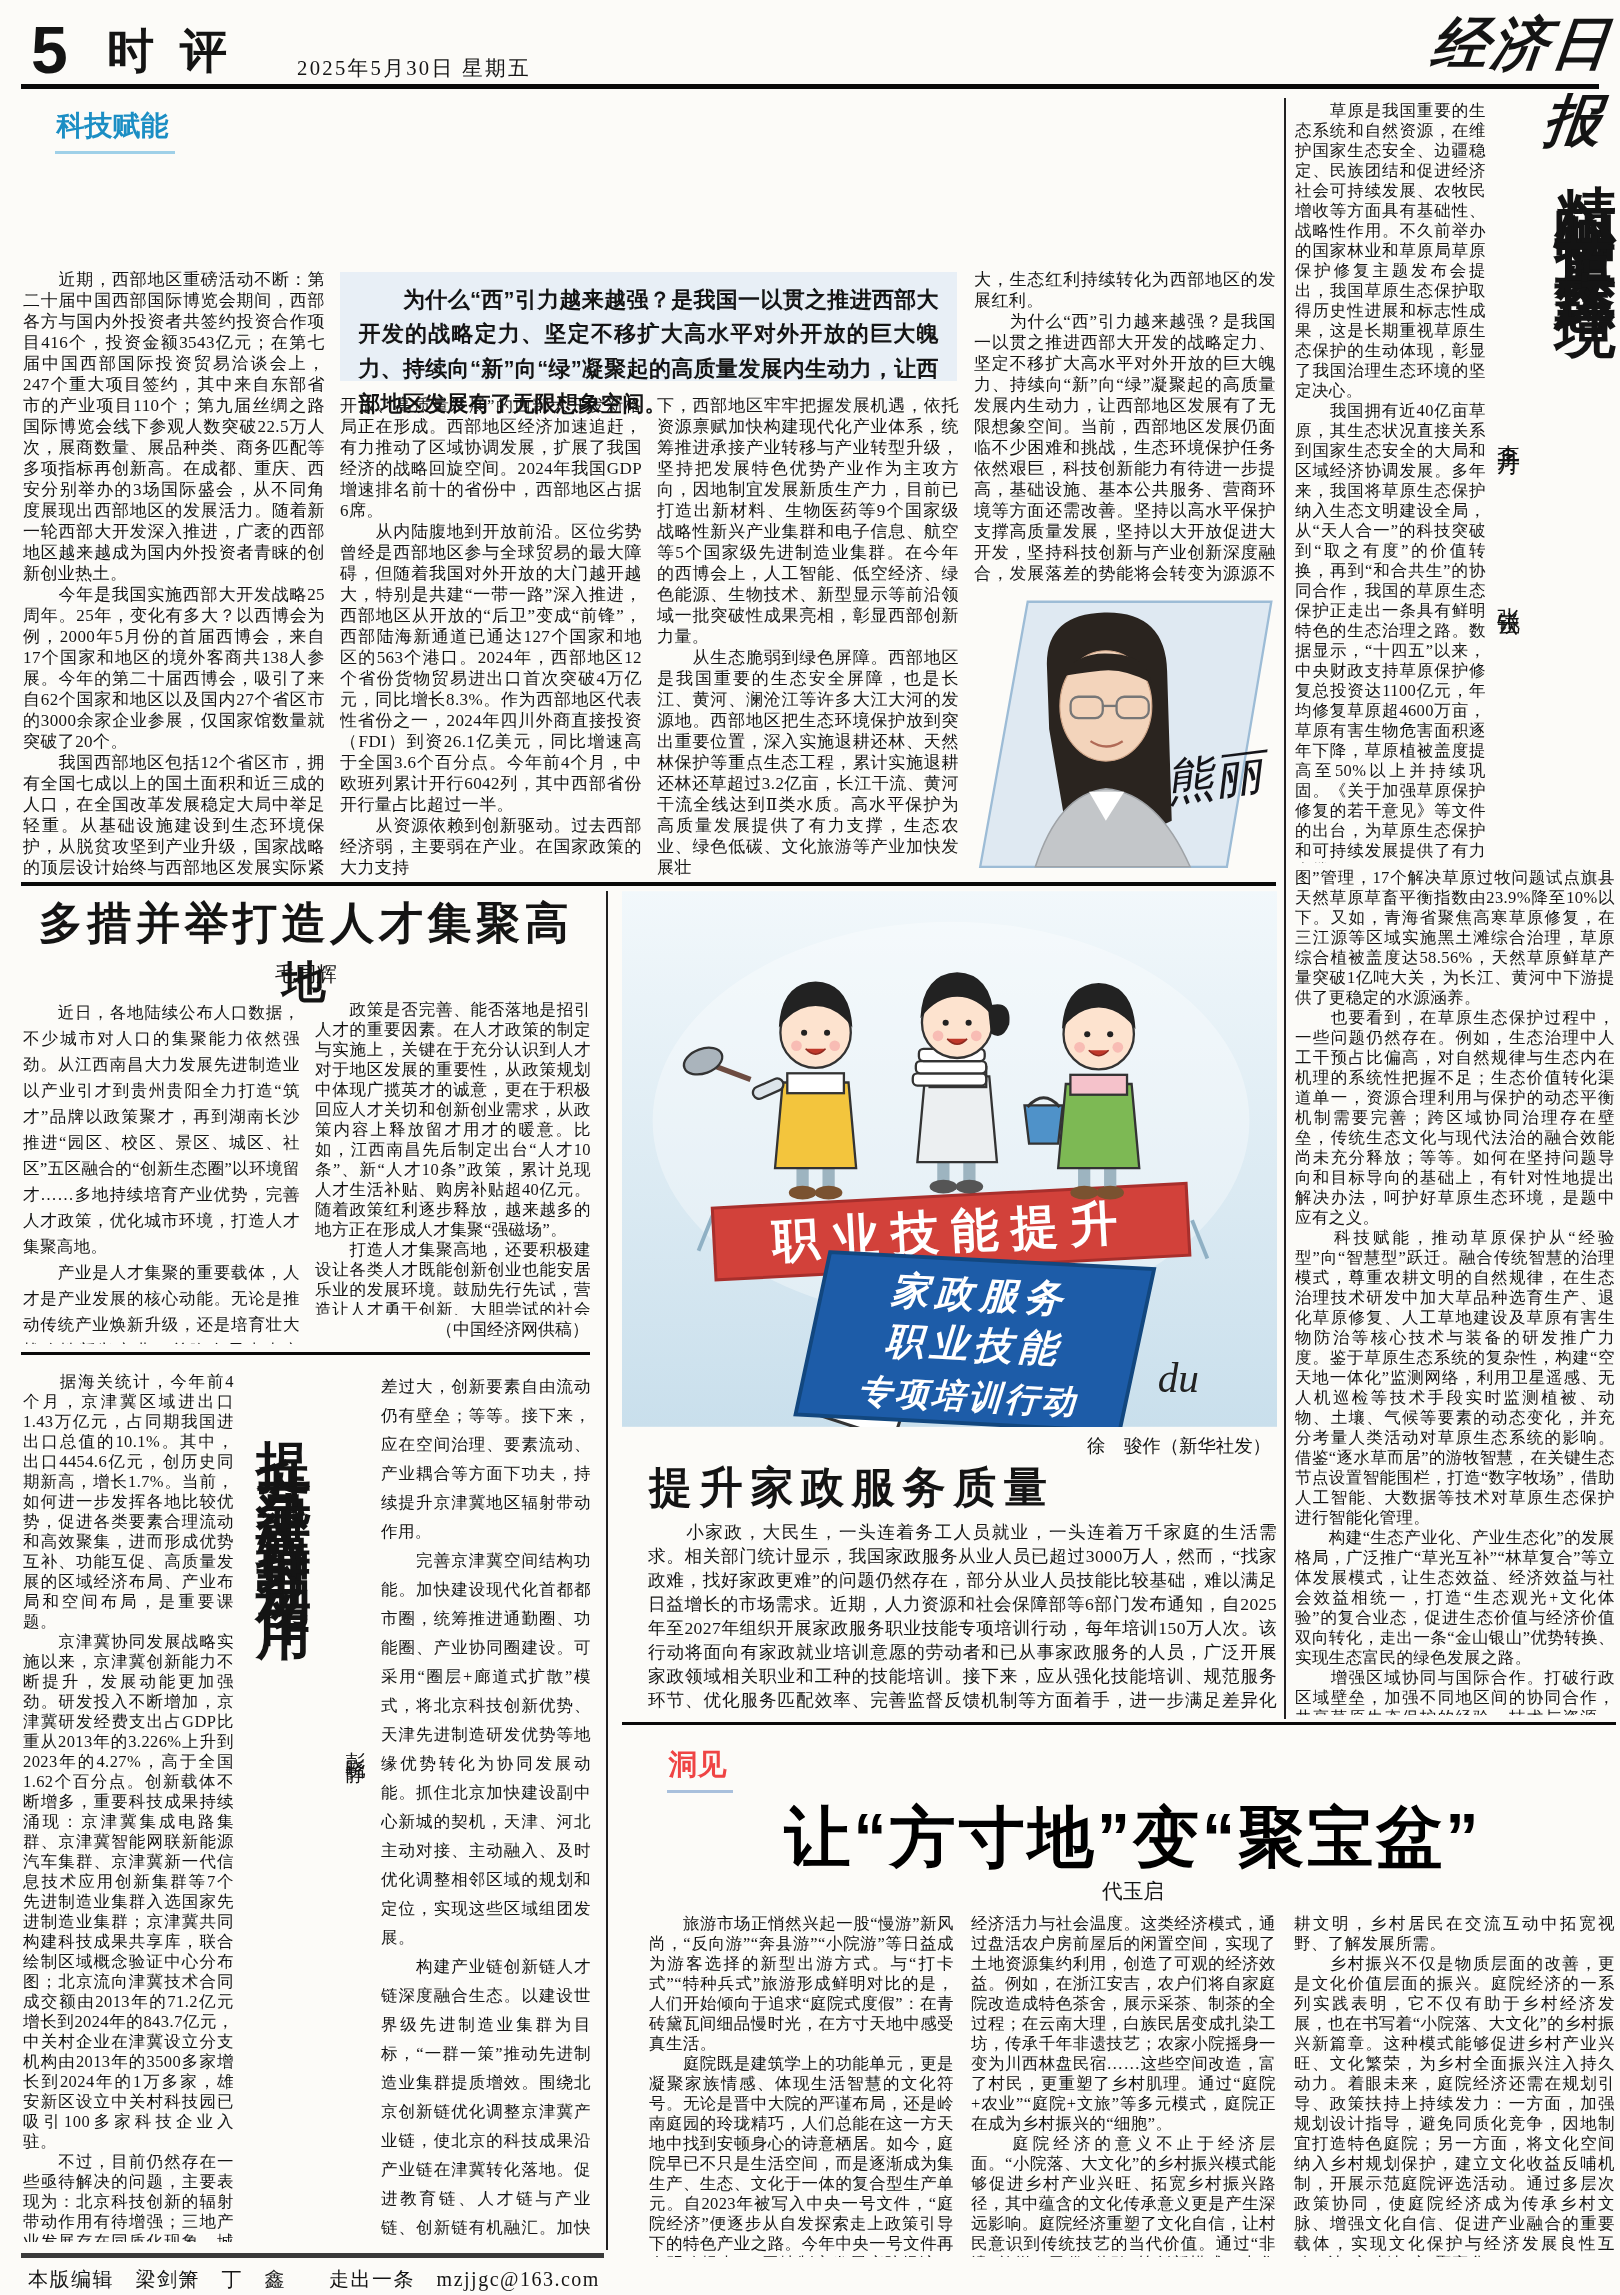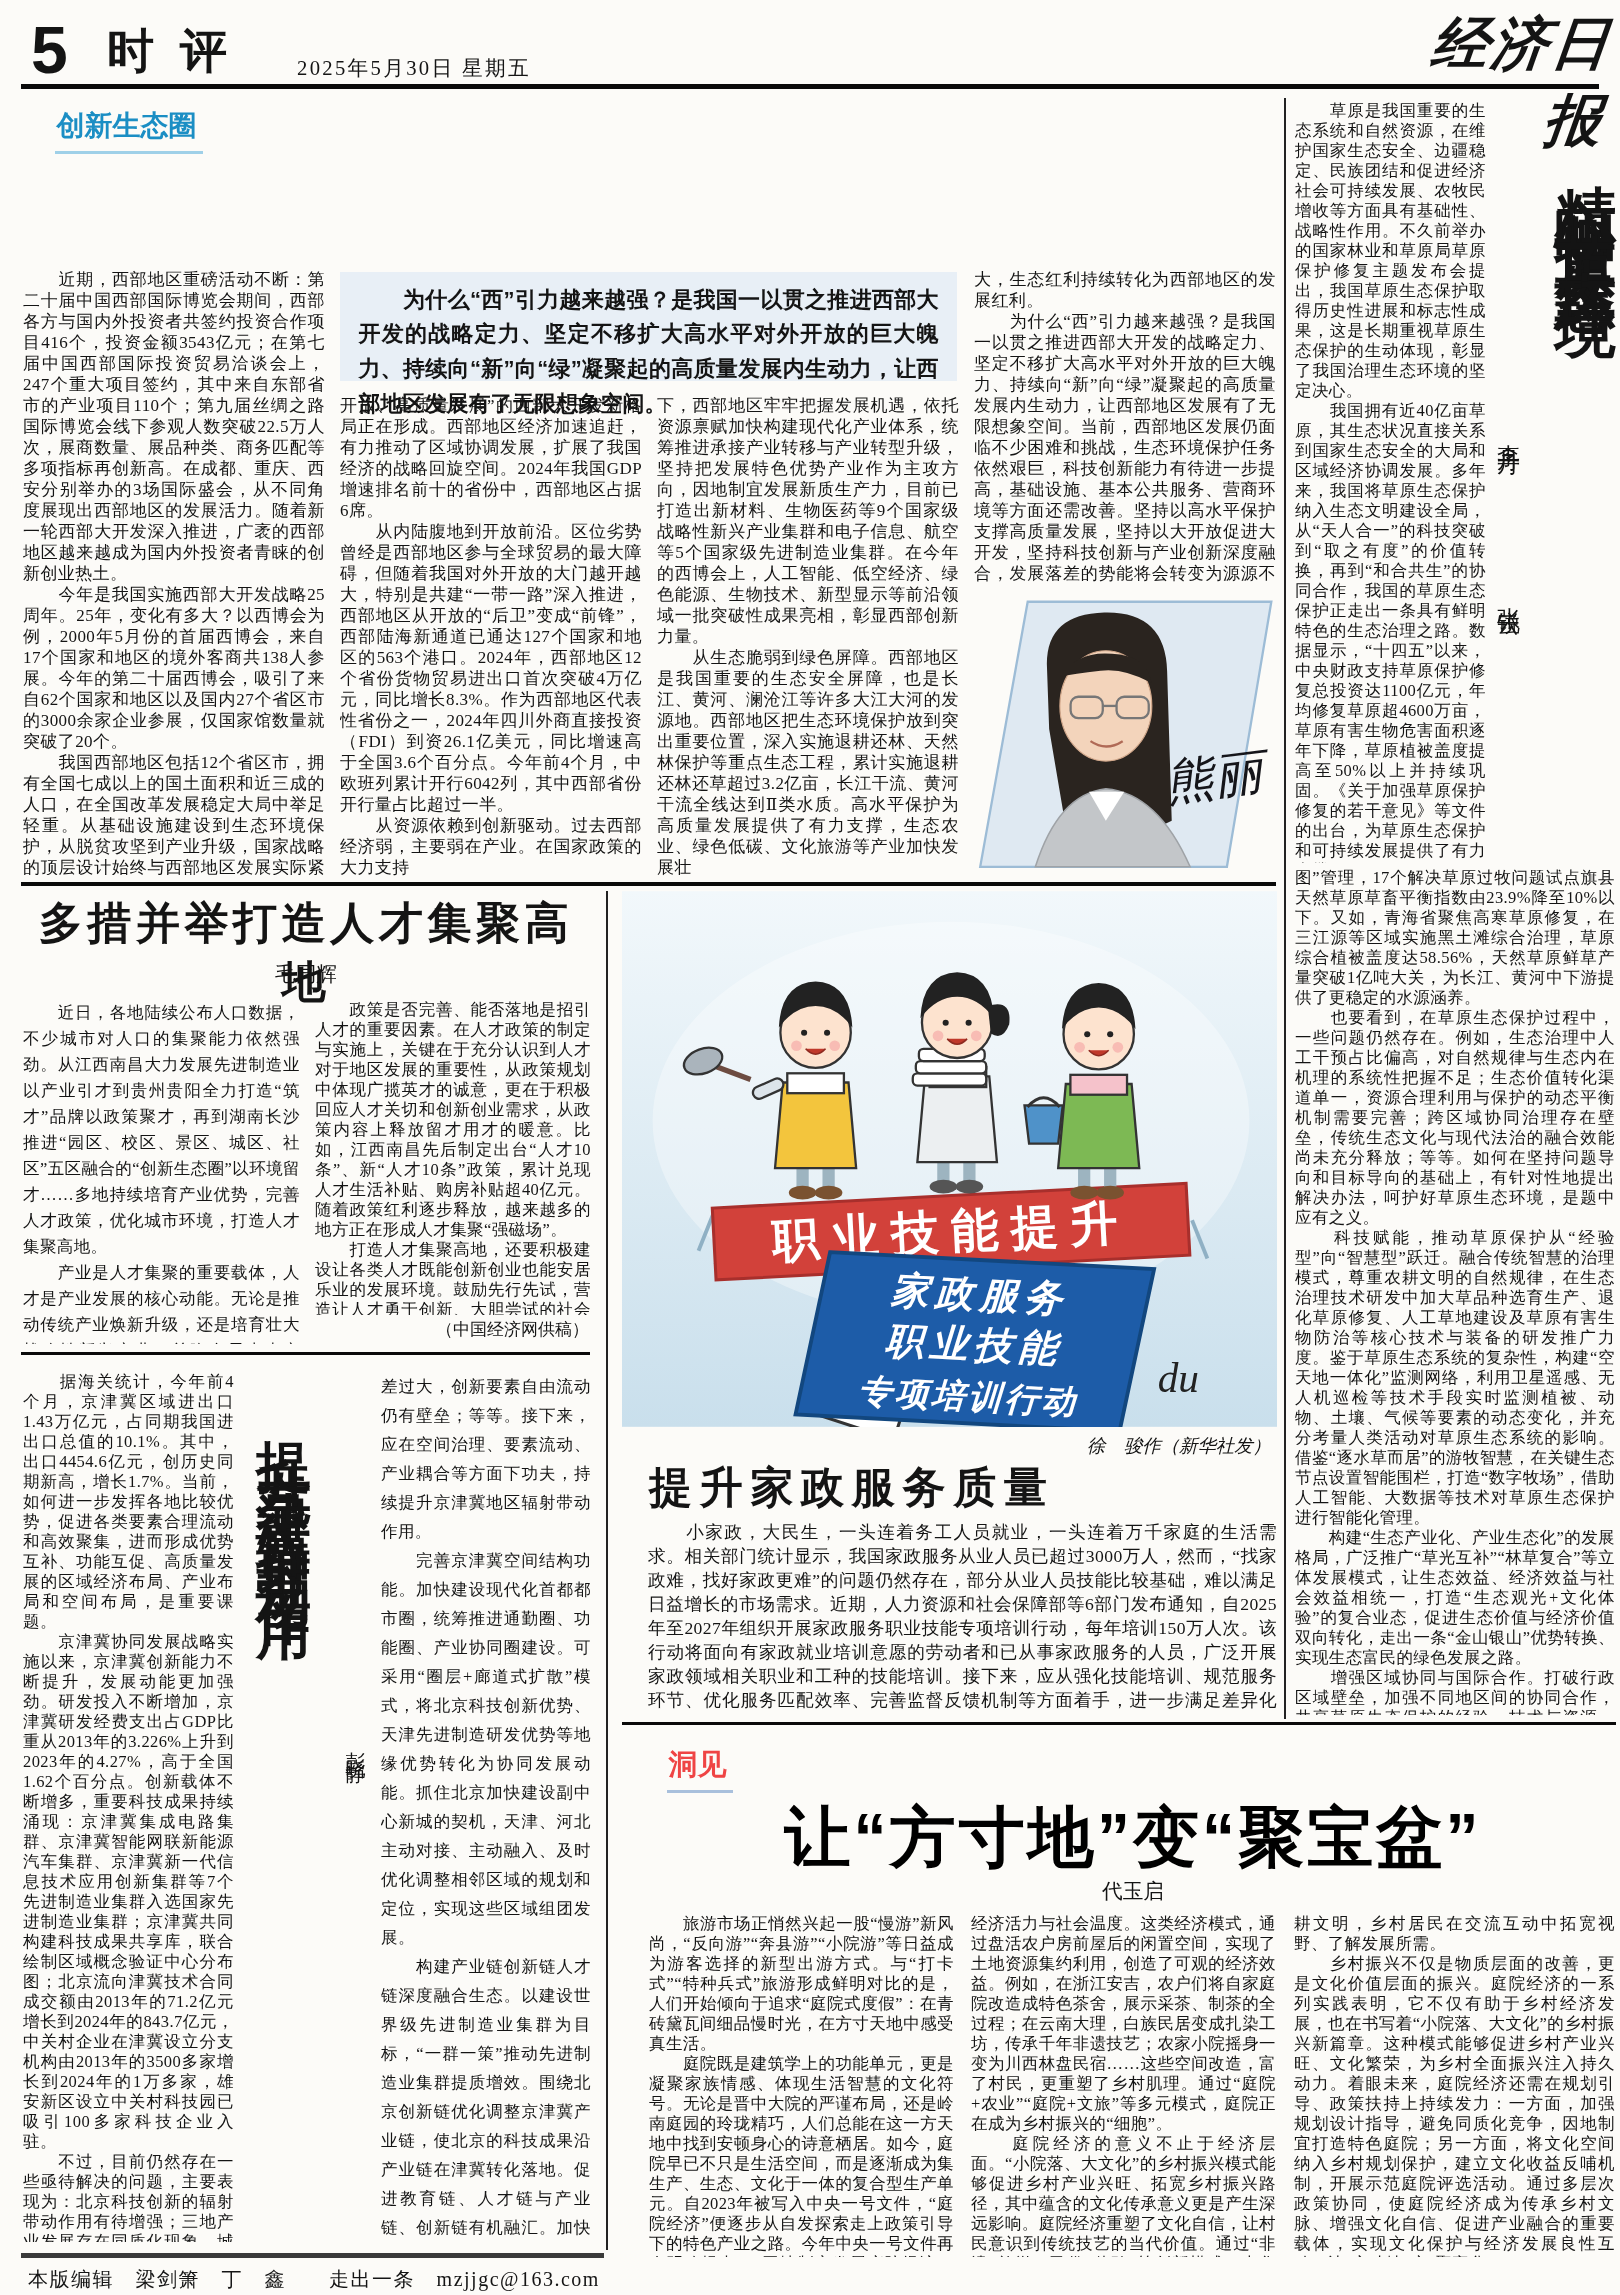--- a/index.html
+++ b/index.html
@@ -30,21 +30,21 @@
   <div class="abs" style="left:1378px;top:6.1px;width:230px;font-size:57px;font-weight:bold;font-style:italic;
        transform:skewX(-6deg);letter-spacing:3.1px;text-align:right;">经济日报</div>
   <div class="rule" style="left:21.4px;top:84px;width:1578px;height:5.4px;"></div>
 
   <div class="rule" style="left:1284px;top:98px;width:1.5px;height:1621px;background:#222;"></div>
   <div class="rule" style="left:606px;top:891px;width:1.5px;height:1359px;background:#222;"></div>
   <div class="rule" style="left:21.4px;top:882px;width:1255px;height:3.8px;"></div>
   <div class="rule" style="left:21.4px;top:1352px;width:569px;height:3.1px;"></div>
   <div class="rule" style="left:622px;top:1722px;width:994px;height:3.1px;"></div>
 
-  <div class="abs tagblue" style="left:55px;top:107px;font-size:28px;color:#1b8ec4;border-bottom:3.8px solid #9fd0e8;padding:0 6.1px 6.1px 1.5px;">创新生态圈</div>
+  <div class="abs tagblue" style="left:55px;top:107px;font-size:28px;color:#1b8ec4;border-bottom:3.8px solid #9fd0e8;padding:0 6.1px 6.1px 1.5px;">科技赋能</div>
 
   <div class="col" style="left:23px;top:269px;width:302px;height:606px;">　　近期，西部地区重磅活动不断：第二十届中国西部国际博览会期间，西部各方与国内外投资者共签约投资合作项目416个，投资金额3543亿元；在第七届中国西部国际投资贸易洽谈会上，247个重大项目签约，其中来自东部省市的产业项目110个；第九届丝绸之路国际博览会线下参观人数突破22.5万人次，展商数量、展品种类、商务匹配等多项指标再创新高。在成都、重庆、西安分别举办的3场国际盛会，从不同角度展现出西部地区的发展活力。随着新一轮西部大开发深入推进，广袤的西部地区越来越成为国内外投资者青睐的创新创业热土。
 　　今年是我国实施西部大开发战略25周年。25年，变化有多大？以西博会为例，2000年5月份的首届西博会，来自17个国家和地区的境外客商共138人参展。今年的第二十届西博会，吸引了来自62个国家和地区以及国内27个省区市的3000余家企业参展，仅国家馆数量就突破了20个。
 　　我国西部地区包括12个省区市，拥有全国七成以上的国土面积和近三成的人口，在全国改革发展稳定大局中举足轻重。从基础设施建设到生态环境保护，从脱贫攻坚到产业升级，国家战略的顶层设计始终与西部地区发展实际紧密贴合、步步深化，一个“大保护、大</div>
 
   <div class="abs" style="left:340px;top:272px;width:617px;height:109px;background:#e8eff6;">
     <div class="sans" style="margin:10.7px 18.4px;font-size:22px;line-height:1.58;font-weight:bold;text-align:justify;white-space:pre-wrap;">　　为什么“西”引力越来越强？是我国一以贯之推进西部大开发的战略定力、坚定不移扩大高水平对外开放的巨大魄力、持续向“新”向“绿”凝聚起的高质量发展内生动力，让西部地区发展有了无限想象空间。</div>
   </div>
 
   <div class="col" style="left:340px;top:395px;width:302px;height:481px;">开放、高质量发展”的西部大开发新格局正在形成。西部地区经济加速追赶，有力推动了区域协调发展，扩展了我国经济的战略回旋空间。2024年我国GDP增速排名前十的省份中，西部地区占据6席。
@@ -196,21 +196,21 @@
 
       <g transform="translate(238,470) rotate(3)">
         <polygon points="34,0 458,0 424,214 0,214" fill="#1d5ca8" stroke="#12477f" stroke-width="5"></polygon>
         <text x="232" y="62" text-anchor="middle" font-size="50" font-weight="bold" font-style="italic" fill="#fff" letter-spacing="8">家政服务</text>
         <text x="228" y="128" text-anchor="middle" font-size="50" font-weight="bold" font-style="italic" fill="#fff" letter-spacing="8">职业技能</text>
         <text x="224" y="194" text-anchor="middle" font-size="44" font-weight="bold" font-style="italic" fill="#fff" letter-spacing="4">专项培训行动</text>
       </g>
       <text x="700" y="655" font-size="54" font-style="italic" fill="#222" style="font-family:'Liberation Serif',serif;">du</text>
     </svg>
   </div>
-  <div class="abs credit" style="left:842px;top:1433px;width:429px;font-size:18.4px;font-style:italic;">徐　骏作（新华社发）</div>
+  <div class="abs credit" style="left:842px;top:1433px;width:429px;font-size:18.4px;">徐　骏作（新华社发）</div>
 
   <div class="abs sans" style="left:649px;top:1459px;font-size:43px;font-weight:900;letter-spacing:7.7px;">提升家政服务质量</div>
   <div class="col" style="left:648px;top:1520px;width:629px;height:193px;font-size:17.6px;line-height:24px;">　　小家政，大民生，一头连着务工人员就业，一头连着万千家庭的生活需求。相关部门统计显示，我国家政服务从业人员已超过3000万人，然而，“找家政难，找好家政更难”的问题仍然存在，部分从业人员技能比较基础，难以满足日益增长的市场需求。近期，人力资源和社会保障部等6部门发布通知，自2025年至2027年组织开展家政服务职业技能专项培训行动，每年培训150万人次。该行动将面向有家政就业培训意愿的劳动者和已从事家政服务的人员，广泛开展家政领域相关职业和工种的技能培训。接下来，应从强化技能培训、规范服务环节、优化服务匹配效率、完善监督反馈机制等方面着手，进一步满足差异化需求，提升家政服务质量。</div>
 
   <div class="abs tagblue" style="left:667px;top:1745px;font-size:29px;color:#ef4444;border-bottom:3.8px solid #a9c0dc;padding:0 6.1px 4.6px 1.5px;">洞见</div>
   <div class="abs sans headline center" style="left:651px;top:1793px;width:964px;font-size:66px;letter-spacing:3.1px;">让“方寸地”变“聚宝盆”</div>
   <div class="abs byline" style="left:651px;top:1877px;width:964px;">代玉启</div>
   <div class="col" style="left:649px;top:1914px;width:305px;height:343px;font-size:16.5px;line-height:20px;">　　旅游市场正悄然兴起一股“慢游”新风尚，“反向游”“奔县游”“小院游”等日益成为游客选择的新型出游方式。与“打卡式”“特种兵式”旅游形成鲜明对比的是，人们开始倾向于追求“庭院式度假”：在青砖黛瓦间细品慢时光，在方寸天地中感受真生活。
 　　庭院既是建筑学上的功能单元，更是凝聚家族情感、体现生活智慧的文化符号。无论是晋中大院的严谨布局，还是岭南庭园的玲珑精巧，人们总能在这一方天地中找到安顿身心的诗意栖居。如今，庭院早已不只是生活空间，而是逐渐成为集生产、生态、文化于一体的复合型生产单元。自2023年被写入中央一号文件，“庭院经济”便逐步从自发探索走上政策引导下的特色产业之路。今年中央一号文件再次明确提出，“因地制宜发展庭院经济、林下经济、民宿经济”。乡村闲置院落经盘活改造，融入兼具自然美学与沉浸体验的消费场景，满足人们对诗意栖居的向往。
 　　作为以家庭院落为基本单元的特色经济形态，庭院经济在乡村振兴战略中展现出独特价值，兼具</div>

